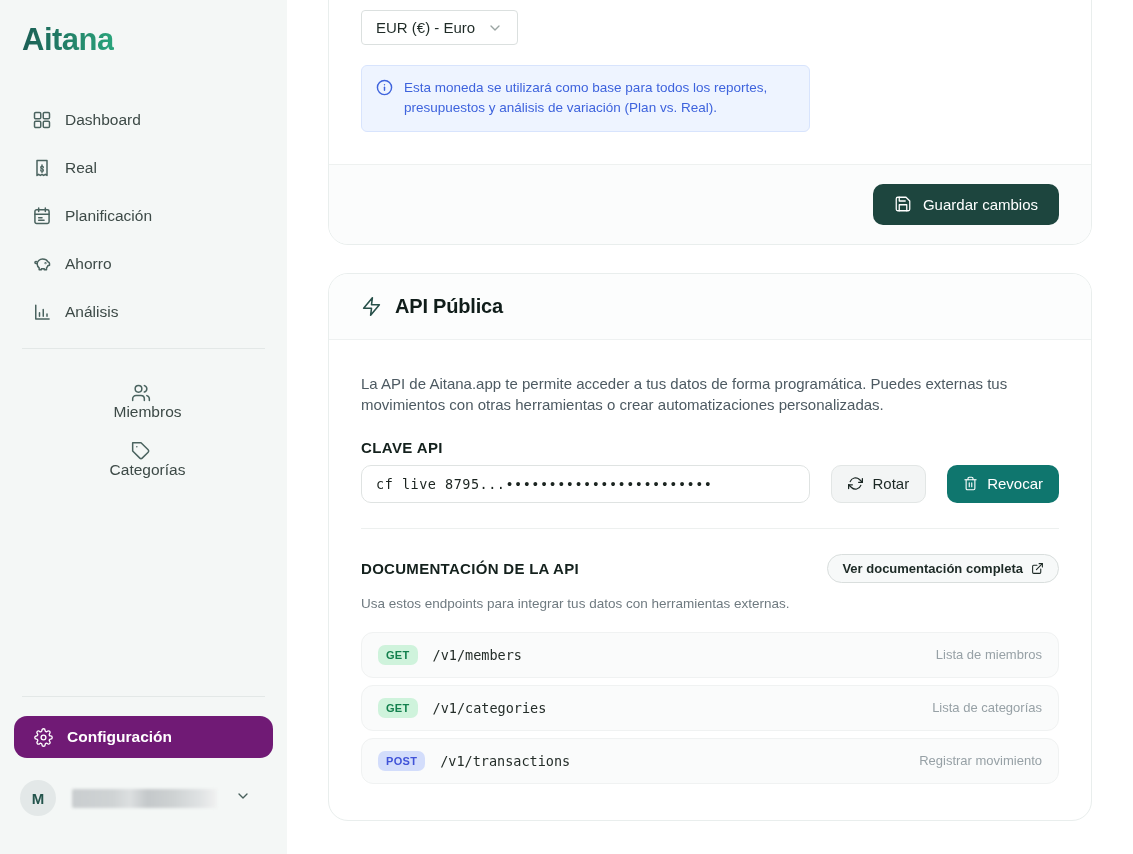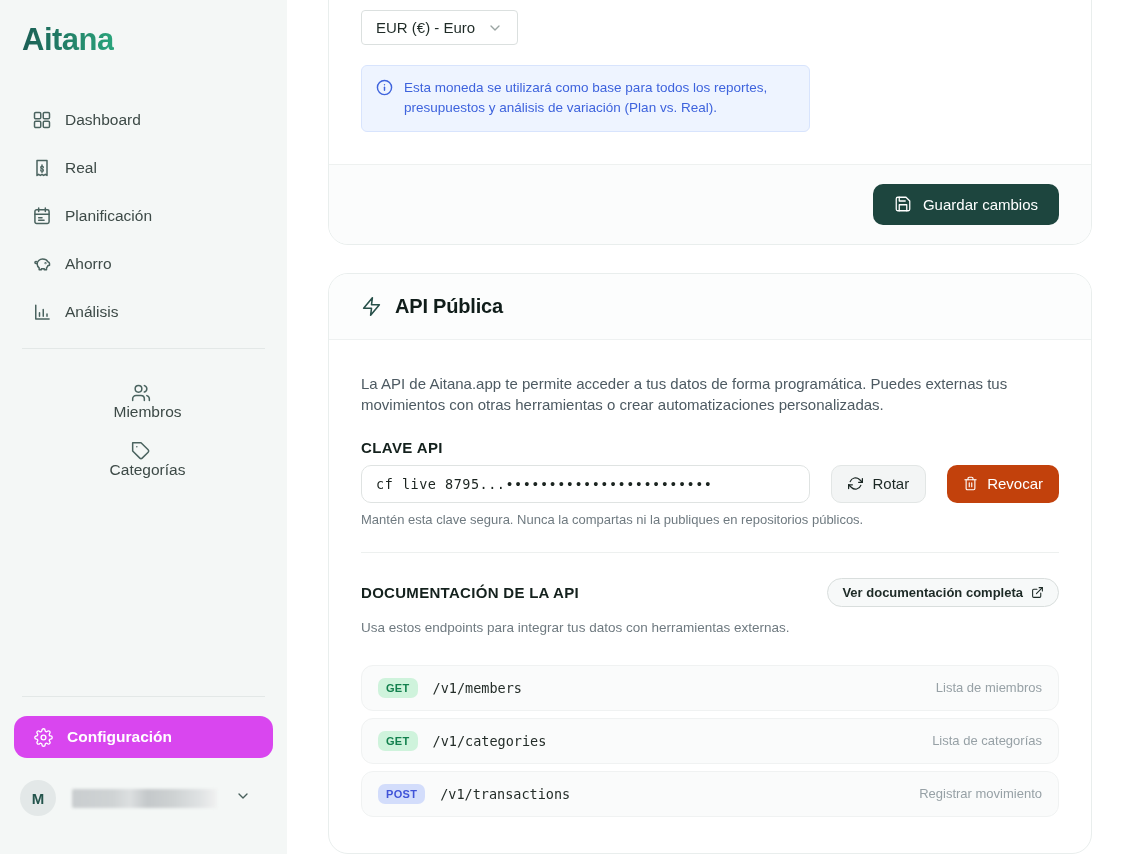--- a/index.html
+++ b/index.html
@@ -18,21 +18,21 @@
   .nav-item { display:flex; align-items:center; margin:0 14px 4px; padding:12px 10px 12px 18px;
     border-radius:10px; cursor:pointer; }
   .nav2 .nav-item { padding-top:8px; padding-bottom:8px;flex-direction:column; }
   .nicon { width:20px; height:20px; margin-right:13px; display:flex; align-items:center; justify-content:center; }
   .nicon svg { width:20px; height:20px; stroke:#4a635f; stroke-width:1.8; fill:none;
     stroke-linecap:round; stroke-linejoin:round; }
   .nlabel { font-size:15.5px; color:#3d4a47; }
   .sdivider { height:1px; background:#e3e8e7; margin:10px 22px; }
   .sidebar-bottom { margin-top:auto; padding-bottom:38px; }
   .sdivider.bottom { margin:0 22px 19px; }
-  .config-btn { margin:0 14px; height:42px; background:#d946ef; border:none; border-radius:13px;
+  .config-btn { margin:0 14px; height:42px; background:#701a75; border:none; border-radius:13px;
     display:flex; align-items:center; width:259px; padding:0 0 0 20px; cursor:pointer; }
   .config-btn svg { width:19px; height:19px; stroke:#fff; stroke-width:1.7; fill:none;
     stroke-linecap:round; stroke-linejoin:round; margin-right:14px; }
   .config-btn span { color:#fff; font-size:15.5px; font-weight:600; }
   .user-row { margin:22px 14px 0 20px; display:flex; align-items:center; cursor:pointer; }
   .avatar { width:36px; height:36px; border-radius:50%; background:#e3e8e8; color:#23544c;
     font-weight:700; font-size:15px; display:flex; align-items:center; justify-content:center; }
   .user-name-redacted { margin-left:16px; width:145px; height:19px; border-radius:2px;
     background:linear-gradient(90deg,#c9cdcf 0%,#cfd3d4 28%,#dcdfe0 40%,#c4c8ca 52%,#ced2d3 70%,#dfe2e3 88%,#f0f1f1 100%);
     filter:blur(1.5px); }
@@ -79,38 +79,38 @@
   .key-row { margin-top:9px; display:flex; gap:21px; }
   .key-input { flex:1; height:38px; border:1px solid #dfe3e2; border-radius:10px; padding:0 14px;
     font-family:"DejaVu Sans Mono", monospace; font-size:13.5px; color:#1b2420; letter-spacing:0.5px;
     background:#fff; outline:none; }
   .rotate-btn { display:flex; align-items:center; gap:9px; padding:0 16px; height:38px;
     background:#f3f5f5; border:1px solid #e2e6e5; border-radius:10px; font-size:15px; color:#1b2724;
     cursor:pointer; font-family:"Liberation Sans", sans-serif; }
   .rotate-btn svg { width:15px; height:15px; stroke:#1b2724; stroke-width:2; fill:none;
     stroke-linecap:round; stroke-linejoin:round; }
   .revoke-btn { display:flex; align-items:center; gap:9px; padding:0 16px; height:38px;
-    background:#c2410c; border:none; border-radius:10px; font-size:15px; color:#fff; cursor:pointer;
+    background:#0f766e; border:none; border-radius:10px; font-size:15px; color:#fff; cursor:pointer;
     font-family:"Liberation Sans", sans-serif; }
   .revoke-btn svg { width:15px; height:15px; stroke:#fff; stroke-width:1.8; fill:none;
     stroke-linecap:round; stroke-linejoin:round; }
   .key-help { margin-top:9px; font-size:13px; color:#6f7a80; }
 
   .api-hr { border:none; border-top:1px solid #edf0ef; margin:25px 0; }
 
   .docs-row { display:flex; align-items:center; justify-content:space-between; }
   .docs-label { font-size:15px; font-weight:800; color:#14211d; letter-spacing:0.3px; }
   .docs-btn { display:flex; align-items:center; gap:8px; padding:6px 14px; border-radius:999px;
     background:#f7f9f9; border:1px solid #d9dedd; font-size:13px; font-weight:700; color:#1d2a26;
     cursor:pointer; font-family:"Liberation Sans", sans-serif; }
   .docs-btn svg { width:13px; height:13px; stroke:#1d2a26; stroke-width:2; fill:none;
     stroke-linecap:round; stroke-linejoin:round; }
   .docs-help { margin-top:13px; font-size:13.5px; color:#6f7a80; }
 
-  .endpoints { margin-top:30px; }
+  .endpoints { margin-top:21px; }
   .ep-row { height:46px; border:1px solid #f0f2f2; background:#fafbfb; border-radius:12px;
     display:flex; align-items:center; padding:0 16px; margin-bottom:7px; }
   .ep-row:last-child { margin-bottom:0; }
   .ep-badge { font-size:11px; font-weight:700; letter-spacing:0.3px; border-radius:7px; padding:4px 8px; }
   .ep-badge.get { background:#cff3dc; color:#13804e; }
   .ep-badge.post { background:#d3ddfb; color:#4053d8; }
   .ep-path { margin-left:15px; font-family:"DejaVu Sans Mono", monospace; font-size:13.5px; color:#242d29; }
   .ep-desc { margin-left:auto; font-size:13px; color:#97a1a6; }
 </style>
 </head>
@@ -279,21 +279,20 @@
         <button class="revoke-btn">
           <svg viewBox="0 0 24 24">
               <polyline points="3 6 5 6 21 6"></polyline>
               <path d="M19 6v14a2 2 0 0 1-2 2H7a2 2 0 0 1-2-2V6m3 0V4a2 2 0 0 1 2-2h4a2 2 0 0 1 2 2v2"></path>
               <line x1="10" y1="11" x2="10" y2="17"></line>
               <line x1="14" y1="11" x2="14" y2="17"></line>
             </svg>
           <span>Revocar</span>
         </button>
       </div>
-      <div class="key-help">Mantén esta clave segura. Nunca la compartas ni la publiques en repositorios públicos.</div>
 
       <hr class="api-hr">
 
       <div class="docs-row">
         <span class="docs-label">DOCUMENTACIÓN DE LA API</span>
         <button class="docs-btn">
           <span>Ver documentación completa</span>
           <svg viewBox="0 0 24 24">
               <path d="M18 13v6a2 2 0 0 1-2 2H5a2 2 0 0 1-2-2V8a2 2 0 0 1 2-2h6"></path>
               <polyline points="15 3 21 3 21 9"></polyline>

